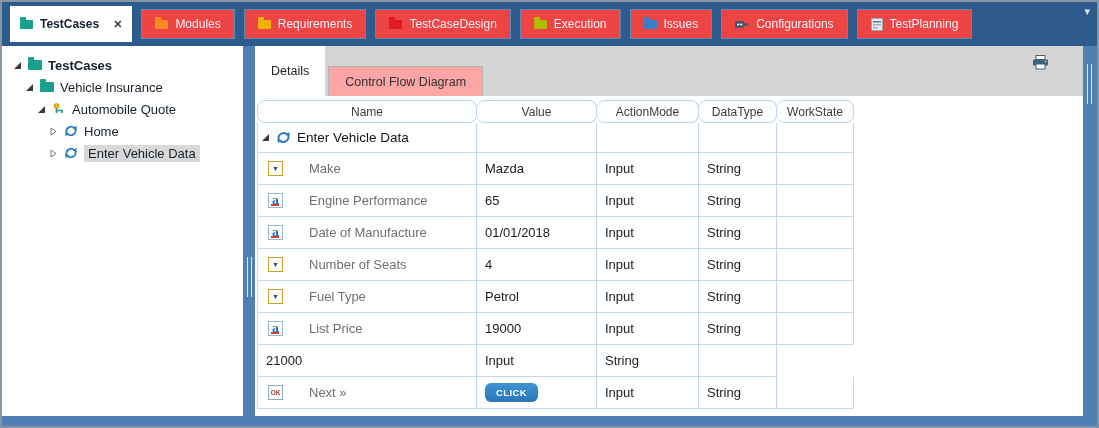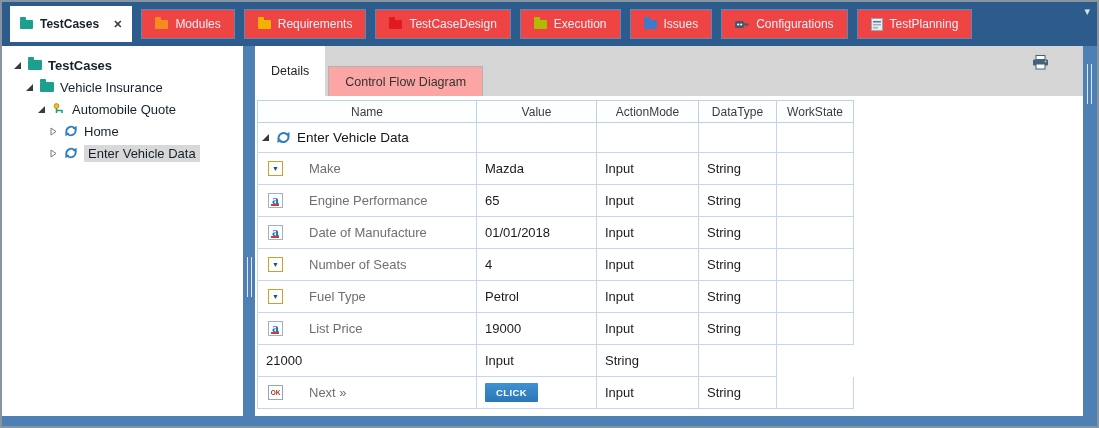--- a/index.html
+++ b/index.html
@@ -38,42 +38,42 @@
   .strip{height:50px;background:#d5d5d5;display:flex;align-items:stretch;position:relative;}
   .subtab{display:flex;align-items:center;padding:0 16px;font-size:12.5px;box-sizing:border-box;}
   .subtab.on{background:#ffffff;color:#222;}
   .subtab.off{background:#fca5a5;border:1px solid #b2b2b2;border-bottom:none;color:#333;align-self:flex-end;height:30px;margin-left:3px;}
   .print{position:absolute;right:34px;top:9px;cursor:default;}
 
   
   .tbl{margin:4px 0 0 2px;width:597px;font-size:13px;}
   .rowg{display:grid;grid-template-columns:220px 120px 102px 78px 77px;}
   .th{height:21px;display:flex;align-items:center;justify-content:center;color:#3c3c3c;font-size:12px;
-    border-top:1px solid #bcd2e8;border-bottom:1px solid #bcd2e8;border-right:1px solid #bcd2e8;background:#fdfefe;}
+    border-top:1px solid #bcd2e8;border-bottom:1px solid #bcd2e8;border-right:1px solid #bcd2e8;background:#fdfefe;border-radius:8px;}
   .th:first-child{border-left:1px solid #bcd2e8;}
   .td{display:flex;align-items:center;border-right:1px solid #c5d8ea;border-bottom:1px solid #c5d8ea;
     padding:0 8px;color:#1b1b1b;box-sizing:border-box;min-height:32px;}
   .trow .td:first-child{border-left:1px solid #c5d8ea;}
   .grow .td{min-height:30px;}
   .gname{gap:6px;padding-left:3px;font-size:13.5px;color:#101418;}
   .ncell{padding-left:10px;gap:26px;}
   .rowlabel{color:#6f6f6f;}
 
   
   .ric{width:15px;height:15px;border:1px solid #9ab4cc;background:#fff;display:flex;align-items:center;
     justify-content:center;flex:none;position:relative;box-sizing:border-box;}
   .ric.combo{border-color:#c9a22a;}
   .ric.combo::before{content:"▼";font-size:7px;color:#24527e;}
   .ric.text::before{content:"a";font-family:"DejaVu Serif",serif;font-size:11px;font-weight:bold;color:#1f6fbe;line-height:1;}
   .ric.text::after{content:"";position:absolute;left:2px;bottom:1px;width:8px;height:2px;background:#cf3a2a;}
   .ric.ok{border-color:#8fa8c0;}
   .ric.ok::before{content:"OK";font-size:6.5px;font-weight:bold;color:#9c3a22;letter-spacing:0;}
 
   .click-btn{display:inline-block;background:linear-gradient(#3f92d2,#2a76b8);color:#fff;font-size:9.5px;
-    font-weight:bold;padding:4px 11px;border-radius:1px;letter-spacing:.4px;cursor:pointer;}
+    font-weight:bold;padding:4px 11px;border-radius:6px;letter-spacing:.4px;cursor:pointer;}
 
   svg{display:block;}
 </style>
 </head>
 <body>
 
 <div class="window">
 
   <div class="topbar">
 

